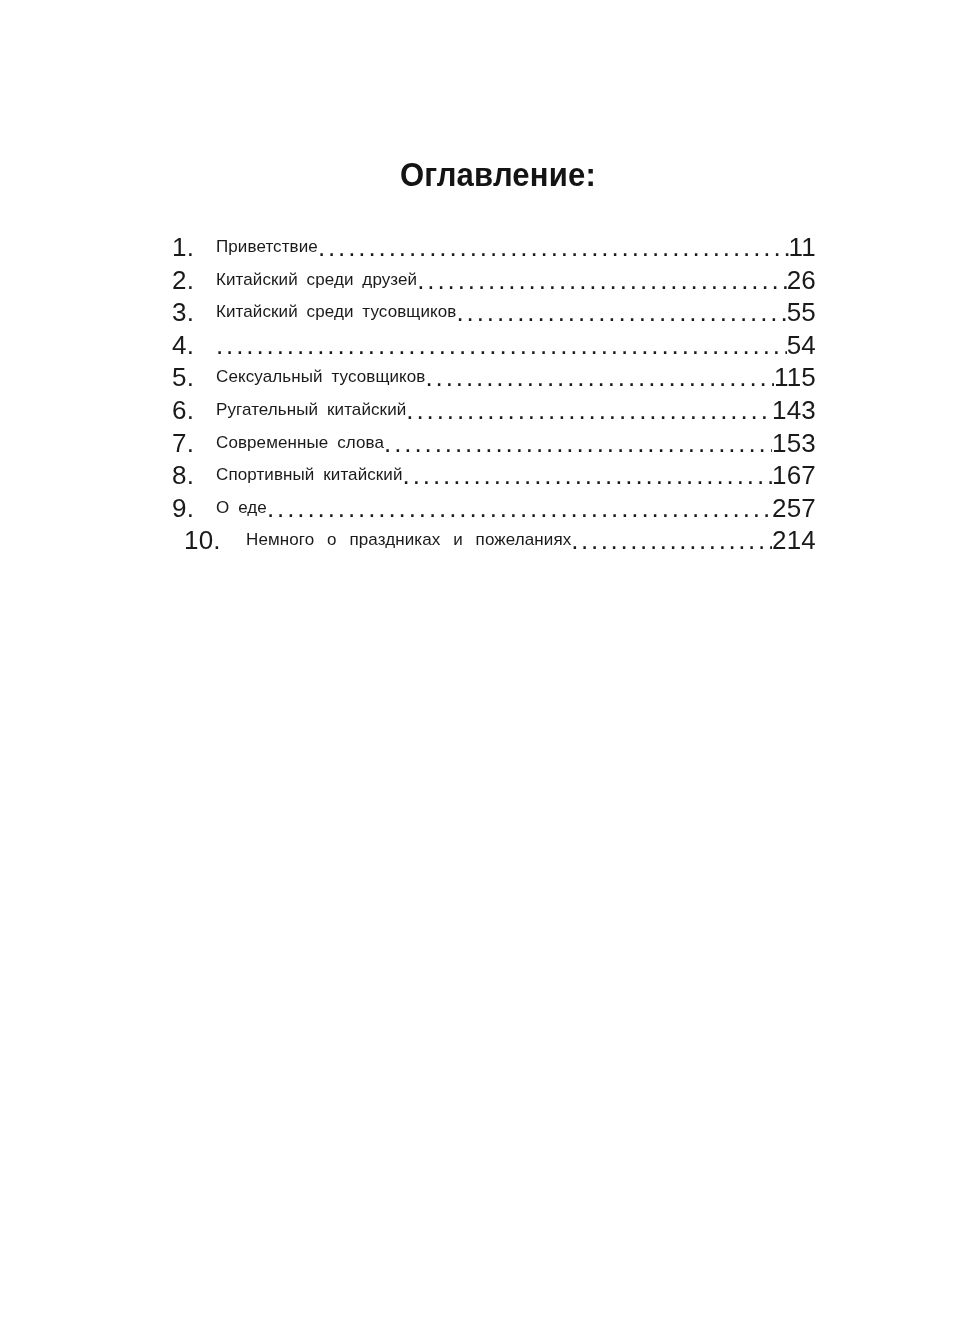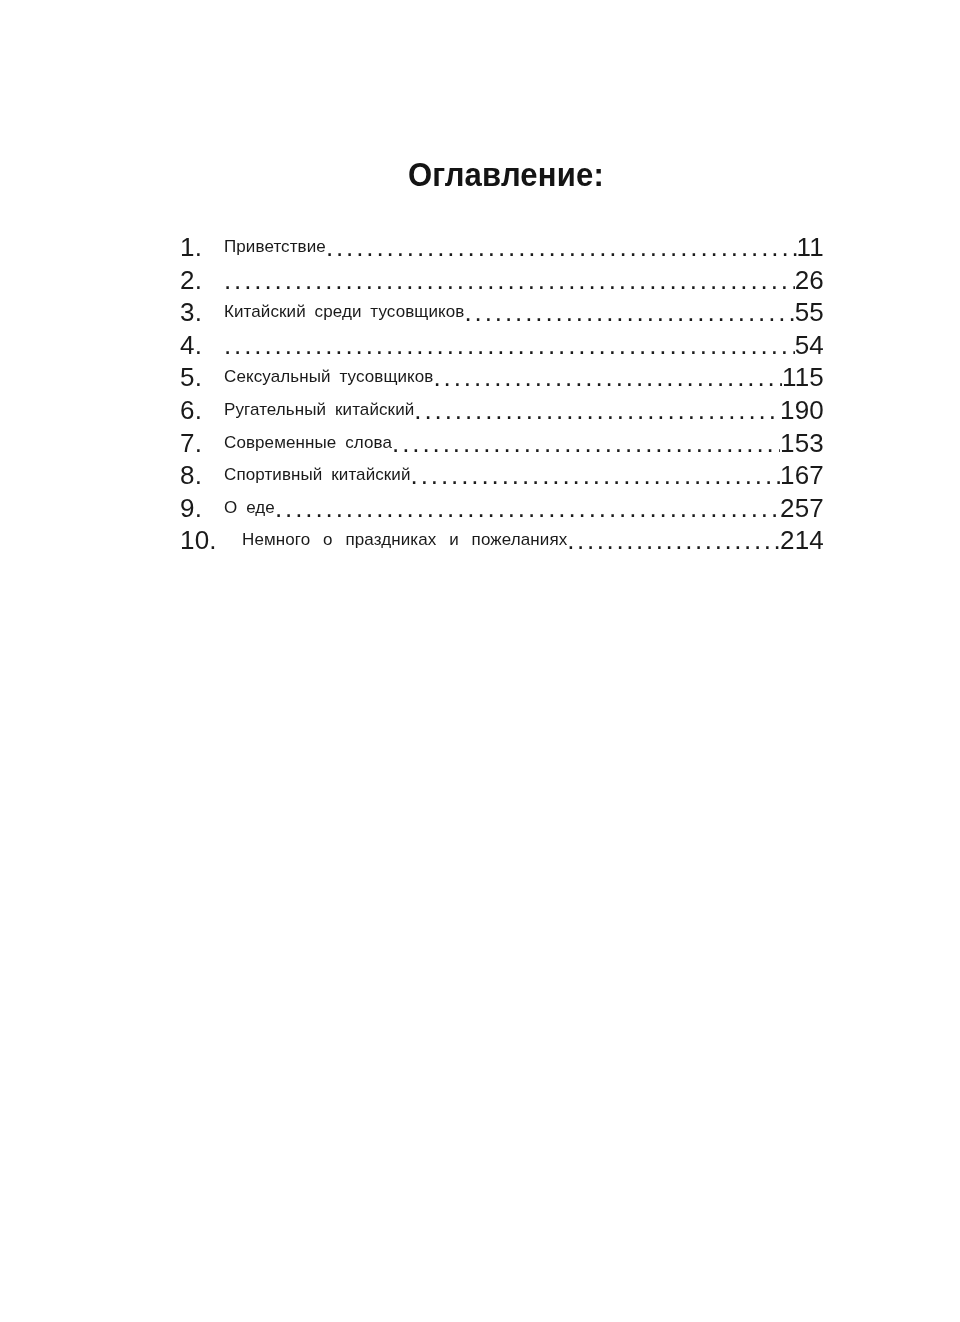--- a/index.html
+++ b/index.html
@@ -14,21 +14,21 @@
     position: relative;
     overflow: hidden;
     font-family: "Liberation Sans", "DejaVu Sans", sans-serif;
     color: #1a1a1a;
     -webkit-font-smoothing: antialiased;
   }
 
   
   .page {
     position: absolute;
-    left: 16px;
+    left: 8px;
     top: 0;
     width: 888px;
     height: 1322px;
     background: #ffffff;
   }
 
   
   .toc-title {
     position: absolute;
     left: 0;
@@ -102,21 +102,21 @@
 
   .toc-page {
     flex: 0 0 auto;
     text-align: center;
     font-size: 26px;
     letter-spacing: 0.2px;
     padding-left: 0;
   }
 
   
-  .toc-row.wide .toc-num { width: 62px; letter-spacing: 0.2px; }
+  .toc-row.wide .toc-num { width: 62px; letter-spacing: 0.2px; margin-left: 12px; }
   .toc-row.wide .toc-label { word-spacing: 8px; }
   .toc-row.wide .toc-dots::before { letter-spacing: 2.6px; }
 </style>
 </head>
 <body>
 
 <div class="page">
 
   <div class="toc-title">Оглавление:</div>
 
@@ -124,20 +124,21 @@
 
     <div class="toc-row">
       <span class="toc-num">1.</span>
       <span class="toc-label">Приветствие</span>
       <span class="toc-dots"></span>
       <span class="toc-page">11</span>
     </div>
 
     <div class="toc-row">
       <span class="toc-num">2.</span>
+      <span class="toc-label">Китайский среди друзей</span>
       <span class="toc-dots"></span>
       <span class="toc-page">26</span>
     </div>
 
     <div class="toc-row">
       <span class="toc-num">3.</span>
       <span class="toc-label">Китайский среди тусовщиков</span>
       <span class="toc-dots"></span>
       <span class="toc-page">55</span>
     </div>
@@ -152,21 +153,21 @@
       <span class="toc-num">5.</span>
       <span class="toc-label">Сексуальный тусовщиков</span>
       <span class="toc-dots"></span>
       <span class="toc-page">115</span>
     </div>
 
     <div class="toc-row">
       <span class="toc-num">6.</span>
       <span class="toc-label">Ругательный китайский</span>
       <span class="toc-dots"></span>
-      <span class="toc-page">190</span>
+      <span class="toc-page">143</span>
     </div>
 
     <div class="toc-row">
       <span class="toc-num">7.</span>
       <span class="toc-label">Современные слова</span>
       <span class="toc-dots"></span>
       <span class="toc-page">153</span>
     </div>
 
     <div class="toc-row">

